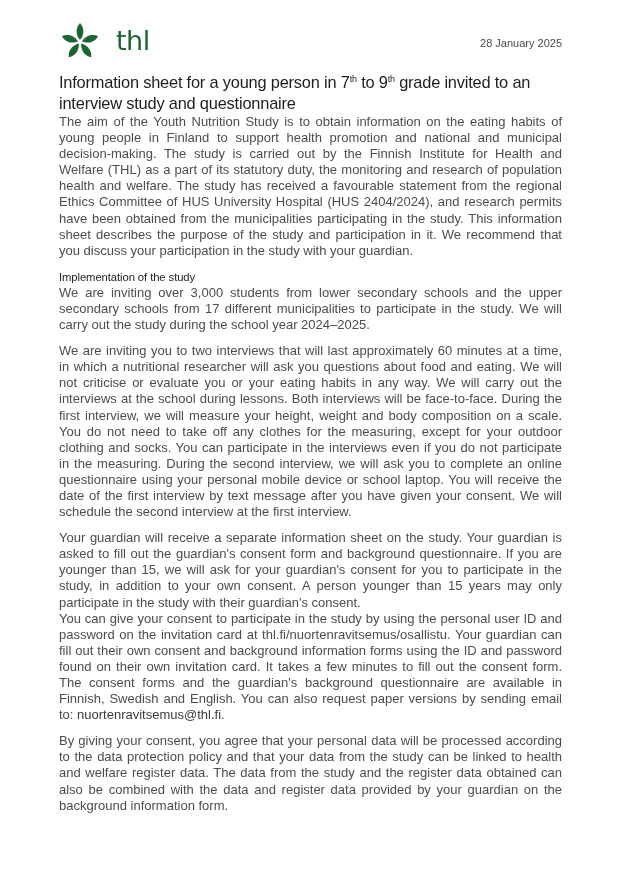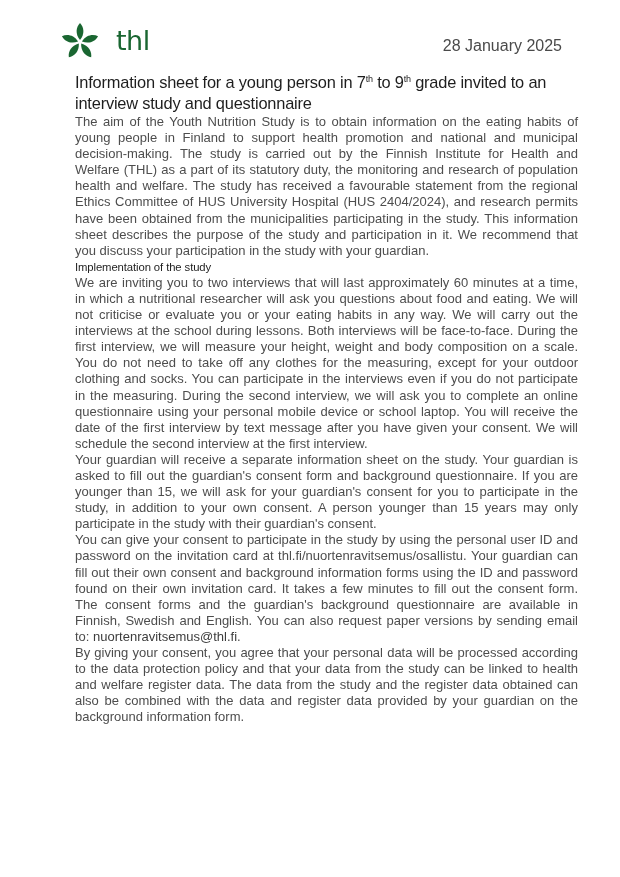--- a/index.html
+++ b/index.html
@@ -8,33 +8,33 @@
       font-family: "Liberation Sans", "DejaVu Sans", sans-serif;
       color: #3c3c3c;
     }
     .logo { position: absolute; left: 60px; top: 22px; display: flex; align-items: center; gap: 12px; }
     .logo svg { display: block; }
     .logo-text {
       font-family: "DejaVu Sans", sans-serif;
       font-size: 27px; color: #1a6631; letter-spacing: -0.5px;
       margin-left: 4px; margin-top: -4px;
     }
-    .date { position: absolute; right: 58px; top: 37px; font-size: 16px; color: #4a4a4a; }
-    .content { position: absolute; left: 75px; top: 72px; width: 503px; }
+    .date { position: absolute; right: 58px; top: 37px; font-size: 11px; color: #4a4a4a; }
+    .content { position: absolute; left: 59px; top: 72px; width: 503px; }
     h1 {
       font-size: 16.4px; font-weight: normal; line-height: 21px; margin: 0;
       color: #1e1e1e; letter-spacing: -0.2px;
     }
     h1 sup { font-size: 9px; line-height: 0; vertical-align: 6px; }
     .subtitle { font-size: 13px; color: #1e1e1e; margin: 0; line-height: 17px; }
     p {
       font-size: 13px; line-height: 16.1px; margin: 0; text-align: justify;
       color: #4d4d4d;
     }
-    .gap { }
+    .gap { margin-top: 10px; }
     h2 {
       font-size: 11.3px; font-weight: normal; color: #1e1e1e;
       margin: 0; line-height: 16px; letter-spacing: -0.1px;
     }
     a { color: #3c3c3c; }
   </style>
 </head>
 <body>
 
 <div class="logo">
@@ -50,18 +50,19 @@
   <span class="logo-text">thl</span>
 </div>
 
 <div class="date">28 January 2025</div>
 
 <div class="content">
   <h1><span>Information sheet for a young person in 7</span><sup>th</sup><span> to 9</span><sup>th</sup><span> grade invited to an interview study and questionnaire</span></h1>
   <p>The aim of the Youth Nutrition Study is to obtain information on the eating habits of young people in Finland to support health promotion and national and municipal decision-making. The study is carried out by the Finnish Institute for Health and Welfare (THL) as a part of its statutory duty, the monitoring and research of population health and welfare. The study has received a favourable statement from the regional Ethics Committee of HUS University Hospital (HUS 2404/2024), and research permits have been obtained from the municipalities participating in the study. This information sheet describes the purpose of the study and participation in it. We recommend that you discuss your participation in the study with your guardian.</p>
 
   <h2 class="gap">Implementation of the study</h2>
+  <p>We are inviting over 3,000 students from lower secondary schools and the upper secondary schools from 17 different municipalities to participate in the study. We will carry out the study during the school year 2024–2025.</p>
   <p class="gap">We are inviting you to two interviews that will last approximately 60 minutes at a time, in which a nutritional researcher will ask you questions about food and eating. We will not criticise or evaluate you or your eating habits in any way. We will carry out the interviews at the school during lessons. Both interviews will be face-to-face. During the first interview, we will measure your height, weight and body composition on a scale. You do not need to take off any clothes for the measuring, except for your outdoor clothing and socks. You can participate in the interviews even if you do not participate in the measuring. During the second interview, we will ask you to complete an online questionnaire using your personal mobile device or school laptop. You will receive the date of the first interview by text message after you have given your consent. We will schedule the second interview at the first interview.</p>
   <p class="gap">Your guardian will receive a separate information sheet on the study. Your guardian is asked to fill out the guardian's consent form and background questionnaire. If you are younger than 15, we will ask for your guardian's consent for you to participate in the study, in addition to your own consent. A person younger than 15 years may only participate in the study with their guardian's consent.</p>
 
   <p><span>You can give your consent to participate in the study by using the personal user ID and password on the invitation card at thl.fi/nuortenravitsemus/osallistu. Your guardian can fill out their own consent and background information forms using the ID and password found on their own invitation card. It takes a few minutes to fill out the consent form. The consent forms and the guardian's background questionnaire are available in Finnish, Swedish and English. You can also request paper versions by sending email to: </span><a>nuortenravitsemus@thl.fi</a><span>.</span></p>
   <p class="gap">By giving your consent, you agree that your personal data will be processed according to the data protection policy and that your data from the study can be linked to health and welfare register data. The data from the study and the register data obtained can also be combined with the data and register data provided by your guardian on the background information form.</p>
 </div>
 
 </body></html>

